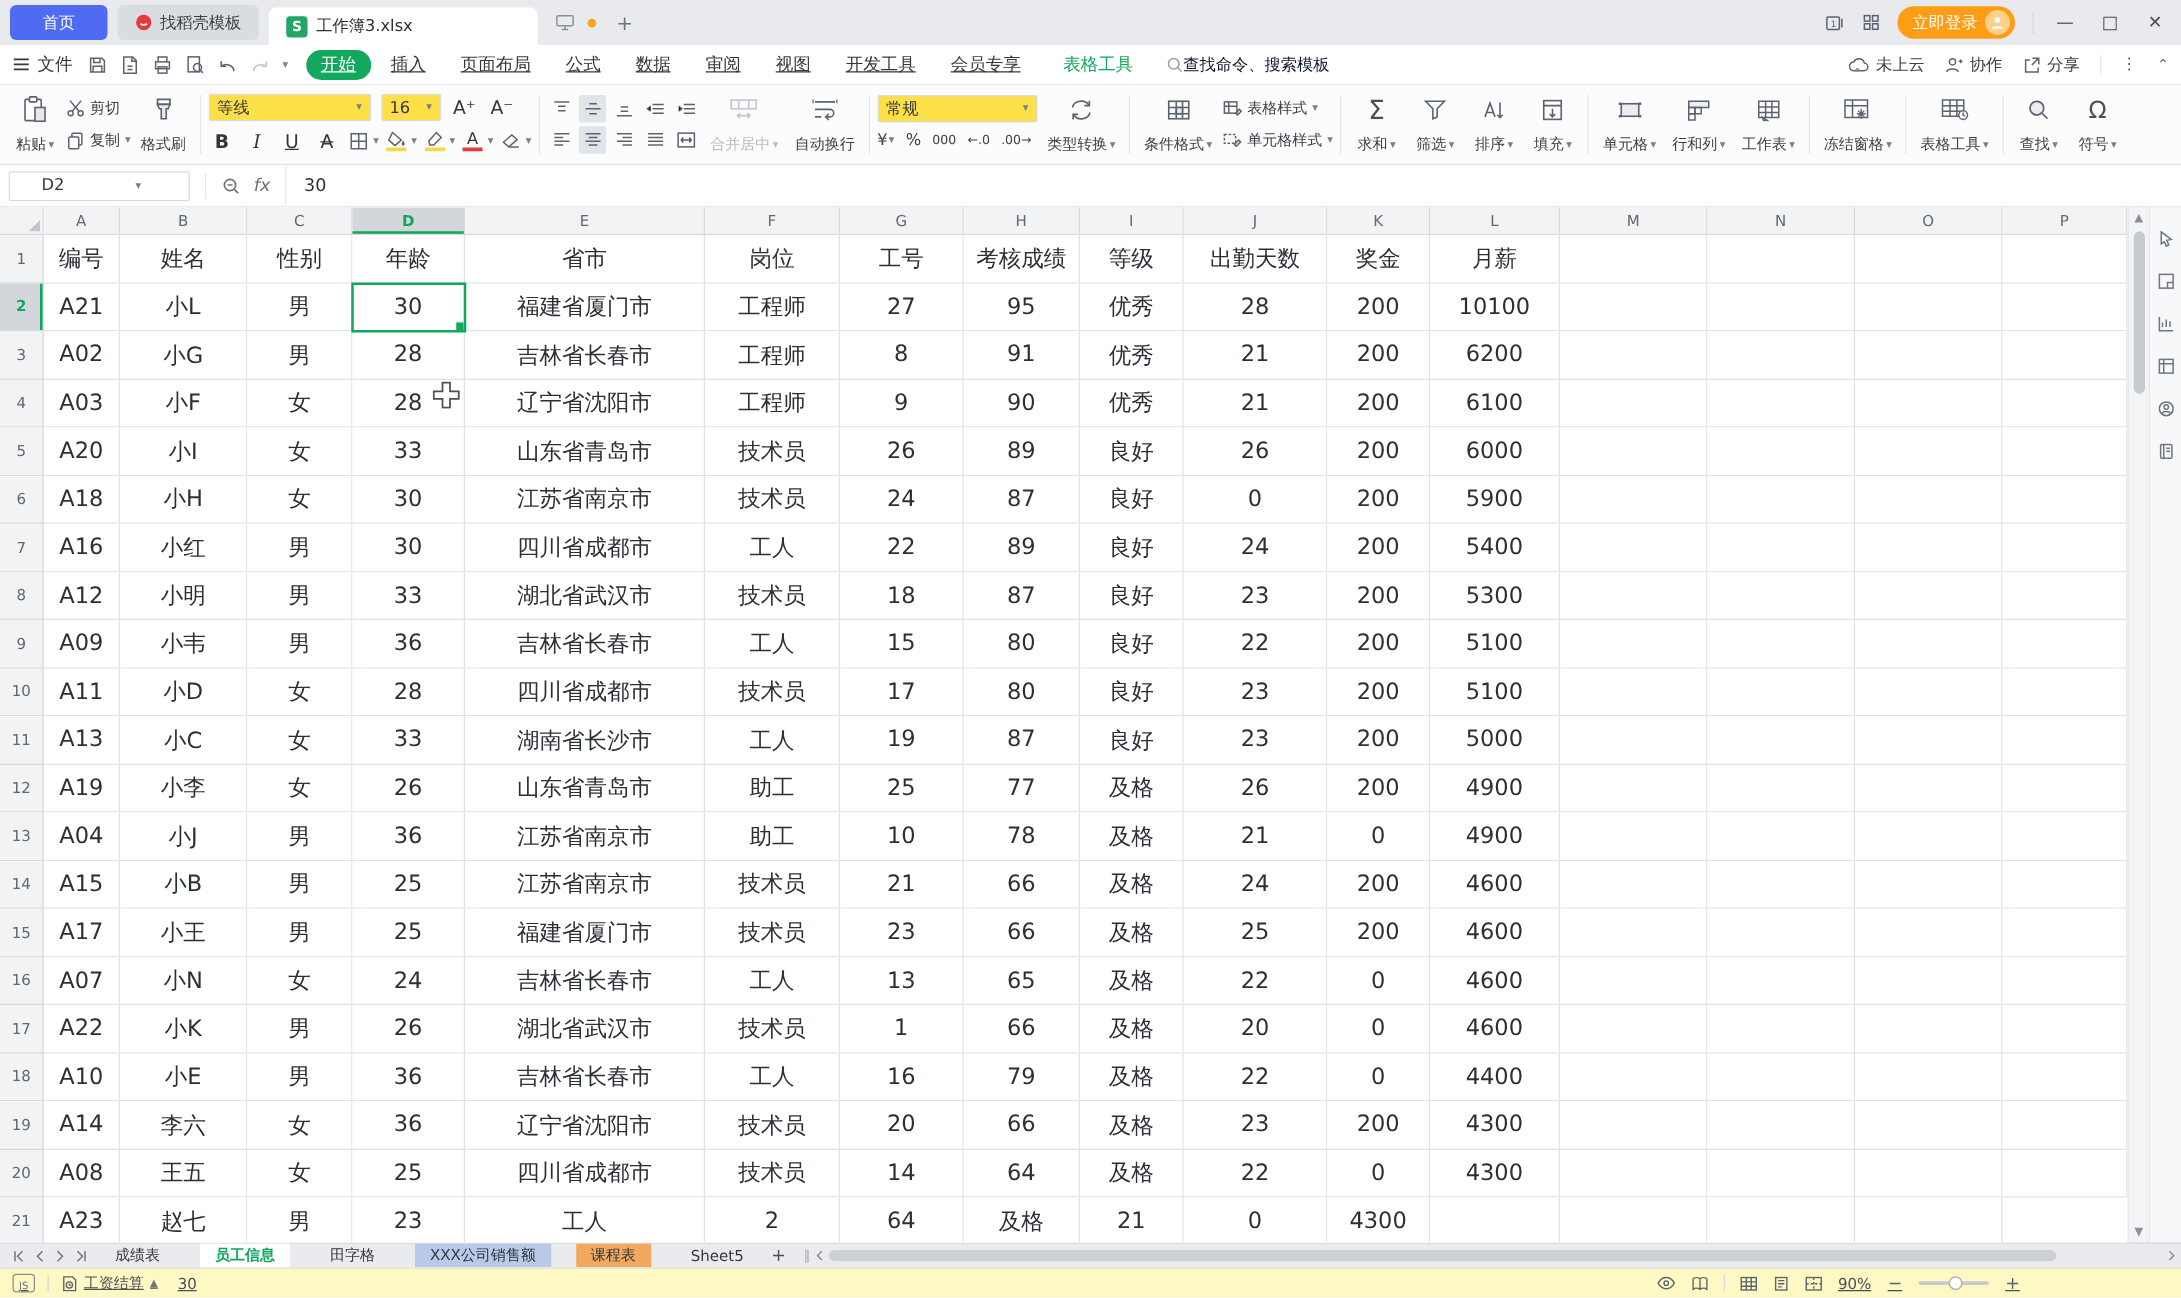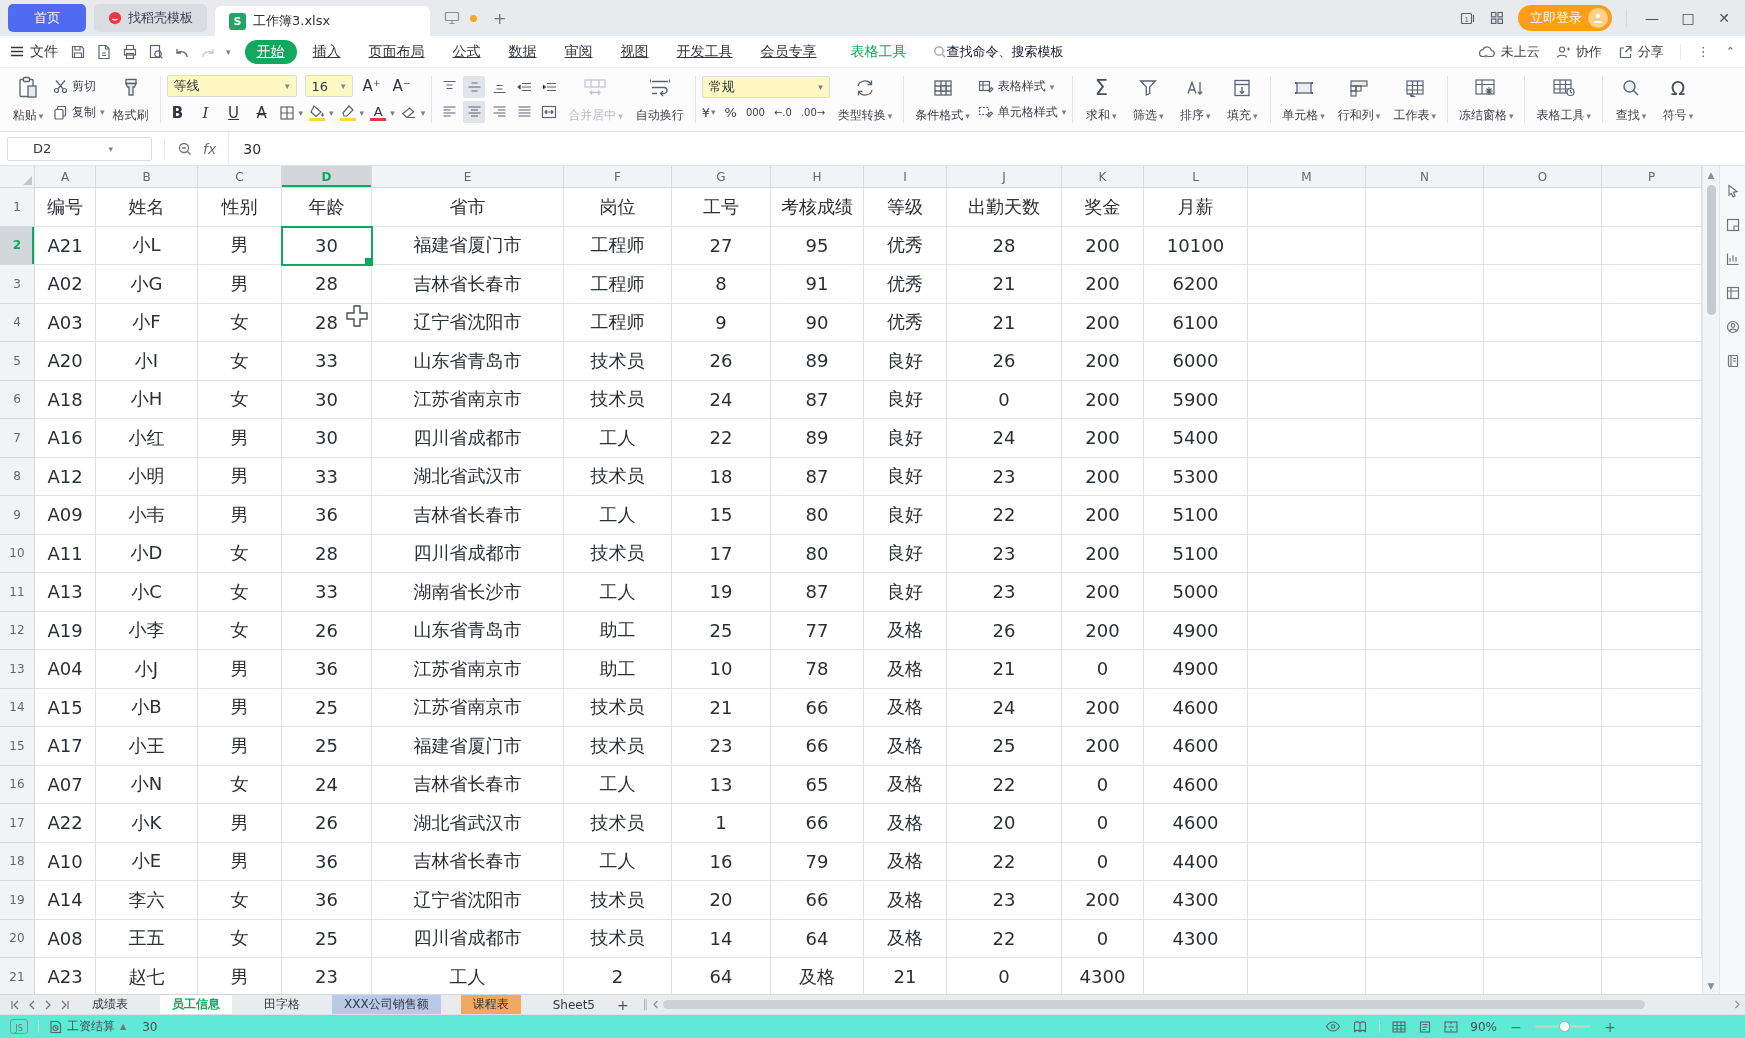--- a/index.html
+++ b/index.html
@@ -42,21 +42,21 @@
   .ribbon{height:64px;background:#fcfcfd;border-bottom:1px solid #dfe2e6;display:flex;align-items:stretch;padding:4px 6px;gap:4px;flex:none;overflow:hidden;}
   .rsep{width:1px;background:#e4e6ea;margin:4px 2px;flex:none;}
   .rgroup{display:flex;align-items:stretch;gap:3px;flex:none;}
   .rbig{display:flex;flex-direction:column;align-items:center;justify-content:space-between;padding:3px 5px;border-radius:3px;min-width:44px;}
   .rbig .ric{height:26px;display:flex;align-items:center;justify-content:center;color:var(--icon);}
   .rlbl{font-size:12px;color:#3b3f46;display:flex;align-items:center;gap:2px;white-space:nowrap;}
   .drop{font-size:9px;color:#7a808a;}
   .rcol{display:flex;flex-direction:column;justify-content:space-between;padding:2px 0;}
   .rrow{display:flex;align-items:center;gap:8px;height:26px;}
   .rsmall{display:flex;align-items:center;gap:4px;font-size:12px;color:#3b3f46;white-space:nowrap;}
-  .fsel{border:1px solid var(--line);border-radius:2px;height:22px;display:flex;align-items:center;justify-content:space-between;padding:0 6px;font-size:13px;color:#33373d;background:#fef9c3;}
+  .fsel{border:1px solid var(--line);border-radius:2px;height:22px;display:flex;align-items:center;justify-content:space-between;padding:0 6px;font-size:13px;color:#33373d;background:#fde047;}
   .fmtbtn{font-size:15px;color:#33373d;width:22px;text-align:center;}
   .aicon{width:22px;height:22px;display:flex;align-items:center;justify-content:center;border-radius:2px;color:var(--icon);}
   .aicon.on{background:#e1e5e9;}
   .gray{color:#b7bbc2 !important;}
   .numglyph{font-size:13px;color:#3b3f46;display:flex;align-items:center;gap:1px;white-space:nowrap;}
   .colorbar{display:block;width:16px;height:3px;margin-top:1px;}
 
   
   .fbar{height:34px;background:#fff;border-bottom:1px solid #dfe2e6;display:flex;align-items:center;flex:none;}
   .namebox{width:145px;height:24px;border:1px solid var(--line);border-radius:2px;margin-left:7px;display:flex;align-items:center;font-size:13px;color:#33373d;}
@@ -94,21 +94,21 @@
   .stab.active{background:#fff;color:var(--green);font-weight:bold;}
   .stab.blue{background:#b9c9e8;}
   .stab.orange{background:#f0a95e;}
   .addtab{display:flex;align-items:center;padding:0 10px;color:#4a4f57;font-size:14px;}
   .hscroll{flex:1;display:flex;align-items:center;gap:4px;padding:0 4px;color:#8b9097;}
   .hsplit{color:#a7acb3;font-size:11px;}
   .htrack{flex:1;height:12px;display:flex;align-items:center;}
   .hthumb{height:9px;border-radius:5px;background:#cdd1d6;width:92%;}
 
   
-  .statusbar{height:24px;background:#5eead4;border-top:1px solid #dcdfe3;display:flex;align-items:center;padding:0 10px;color:#4a4f57;font-size:12px;flex:none;}
+  .statusbar{height:24px;background:#fef9c3;border-top:1px solid #dcdfe3;display:flex;align-items:center;padding:0 10px;color:#4a4f57;font-size:12px;flex:none;text-decoration:underline;}
   .jsbadge{width:18px;height:15px;border:1px solid #8b9097;border-radius:3px;font-size:8px;display:flex;align-items:end;justify-content:center;color:#6f757e;}
   .sdiv{width:1px;height:13px;background:#d5d8dc;margin:0 10px;}
   .sitem{display:flex;align-items:center;gap:5px;}
   .sb-right{margin-left:auto;display:flex;align-items:center;gap:12px;margin-right:118px;}
   .zoomtrack{width:56px;height:3px;background:#c7cbd1;border-radius:2px;position:relative;}
   .zoomthumb{position:absolute;left:24px;top:-4px;width:11px;height:11px;border-radius:50%;background:#fdfdfd;border:1px solid #a7acb3;}
   .zbtn{font-size:14px;color:#5c6370;width:14px;text-align:center;}
   svg{display:block;}
 </style>
 </head>

